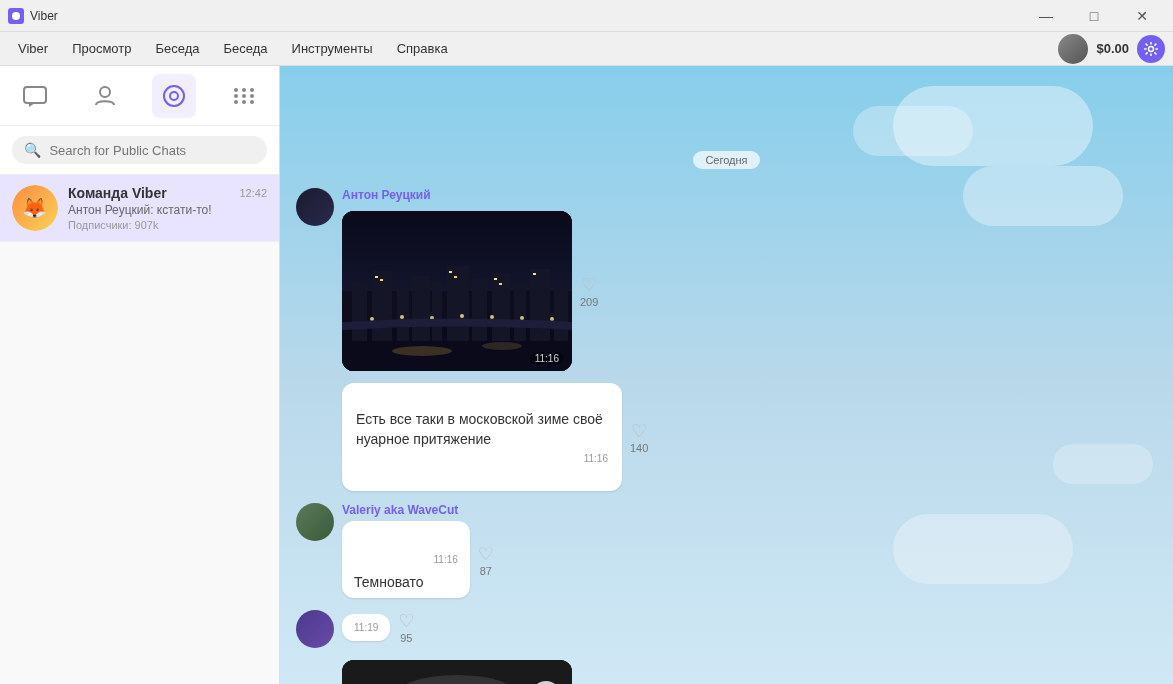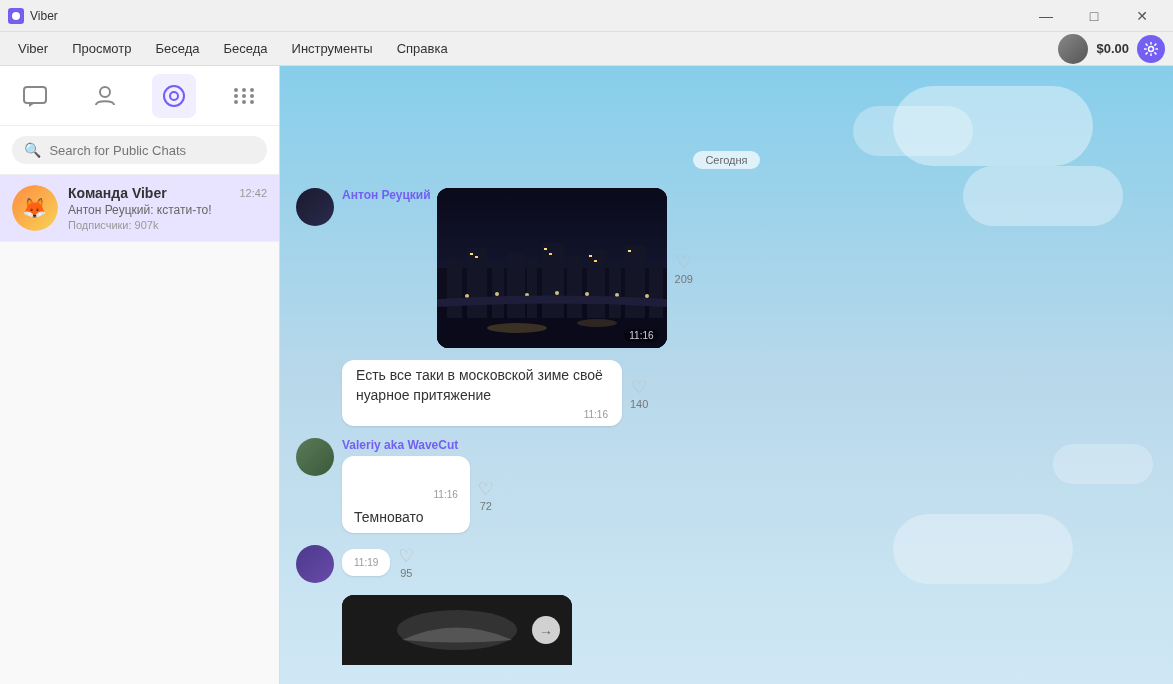--- a/index.html
+++ b/index.html
@@ -244,21 +244,21 @@
     </div>
 
     <div class="messages-container">
 
       <div class="date-badge">
         <span>Сегодня</span>
       </div>
 
       <div class="message-row">
         <div class="msg-avatar" style="background: #2a2a3a; border-radius:50%; width:38px; height:38px; flex-shrink:0; background: linear-gradient(135deg, #1a1a2e, #2a2a4e);"></div>
-        <div style="display:flex; flex-direction:row; gap:6px;">
+        <div style="display:flex; flex-direction:column; gap:6px;">
           <div class="msg-sender">Антон Реуцкий</div>
 
           <div style="display:flex; align-items:center; gap:8px;">
             <div style="position:relative;">
               <div class="msg-image">
                 <div class="msg-image-inner">
 
                   <svg width="230" height="160" viewBox="0 0 230 160" style="position:absolute;top:0;left:0;">
                     <rect width="230" height="160" fill="#0a0a1a"></rect>
 
@@ -314,21 +314,21 @@
             </div>
             <div style="display:flex; flex-direction:column; align-items:center;">
               <span style="font-size:18px; color:#bbb;">♡</span>
               <span style="font-size:11px; color:#777;">209</span>
             </div>
           </div>
         </div>
       </div>
 
       <div style="padding-left: 46px; display:flex; align-items:center; gap:8px;">
-        <div style="background:white; border-radius:12px; padding:6px 14px; box-shadow:0 1px 2px rgba(0,0,0,0.1); max-width:280px;">
+        <div style="background:white; border-radius:12px; padding:27px 14px; box-shadow:0 1px 2px rgba(0,0,0,0.1); max-width:280px;">
           <div style="font-size:14px; color:#333; line-height:1.4;">Есть все таки в московской зиме своё нуарное притяжение</div>
           <div style="font-size:10px; color:#999; text-align:right; margin-top:4px;">11:16</div>
         </div>
         <div style="display:flex; flex-direction:column; align-items:center;">
           <span style="font-size:18px; color:#bbb;">♡</span>
           <span style="font-size:11px; color:#777;">140</span>
         </div>
       </div>
 
       <div class="message-row">
@@ -339,21 +339,21 @@
           </div>
           <div style="display:flex; align-items:center; gap:8px;">
             <div style="background:white; border-radius:12px; padding:8px 12px; box-shadow:0 1px 2px rgba(0,0,0,0.1);">
               <div style="display:flex; align-items:center; gap:10px;">
                 <span style="font-size:14px; color:#333;margin-top:45px;">Темновато</span>
                 <span style="font-size:10px; color:#999;">11:16</span>
               </div>
             </div>
             <div style="display:flex; flex-direction:column; align-items:center;">
               <span style="font-size:18px; color:#bbb;">♡</span>
-              <span style="font-size:11px; color:#777;">72</span>
+              <span style="font-size:11px; color:#777;">87</span>
             </div>
           </div>
         </div>
       </div>
 
       <div class="message-row">
         <div style="width:38px; height:38px; border-radius:50%; background: linear-gradient(135deg, #4a3a8a, #6a4aaa); flex-shrink:0;"></div>
         <div style="display:flex; flex-direction:column; gap:4px;">
           <div style="display:flex; align-items:center; gap:8px;">
             <div style="background:white; border-radius:12px; padding:8px 12px; box-shadow:0 1px 2px rgba(0,0,0,0.1); max-width:300px;">

